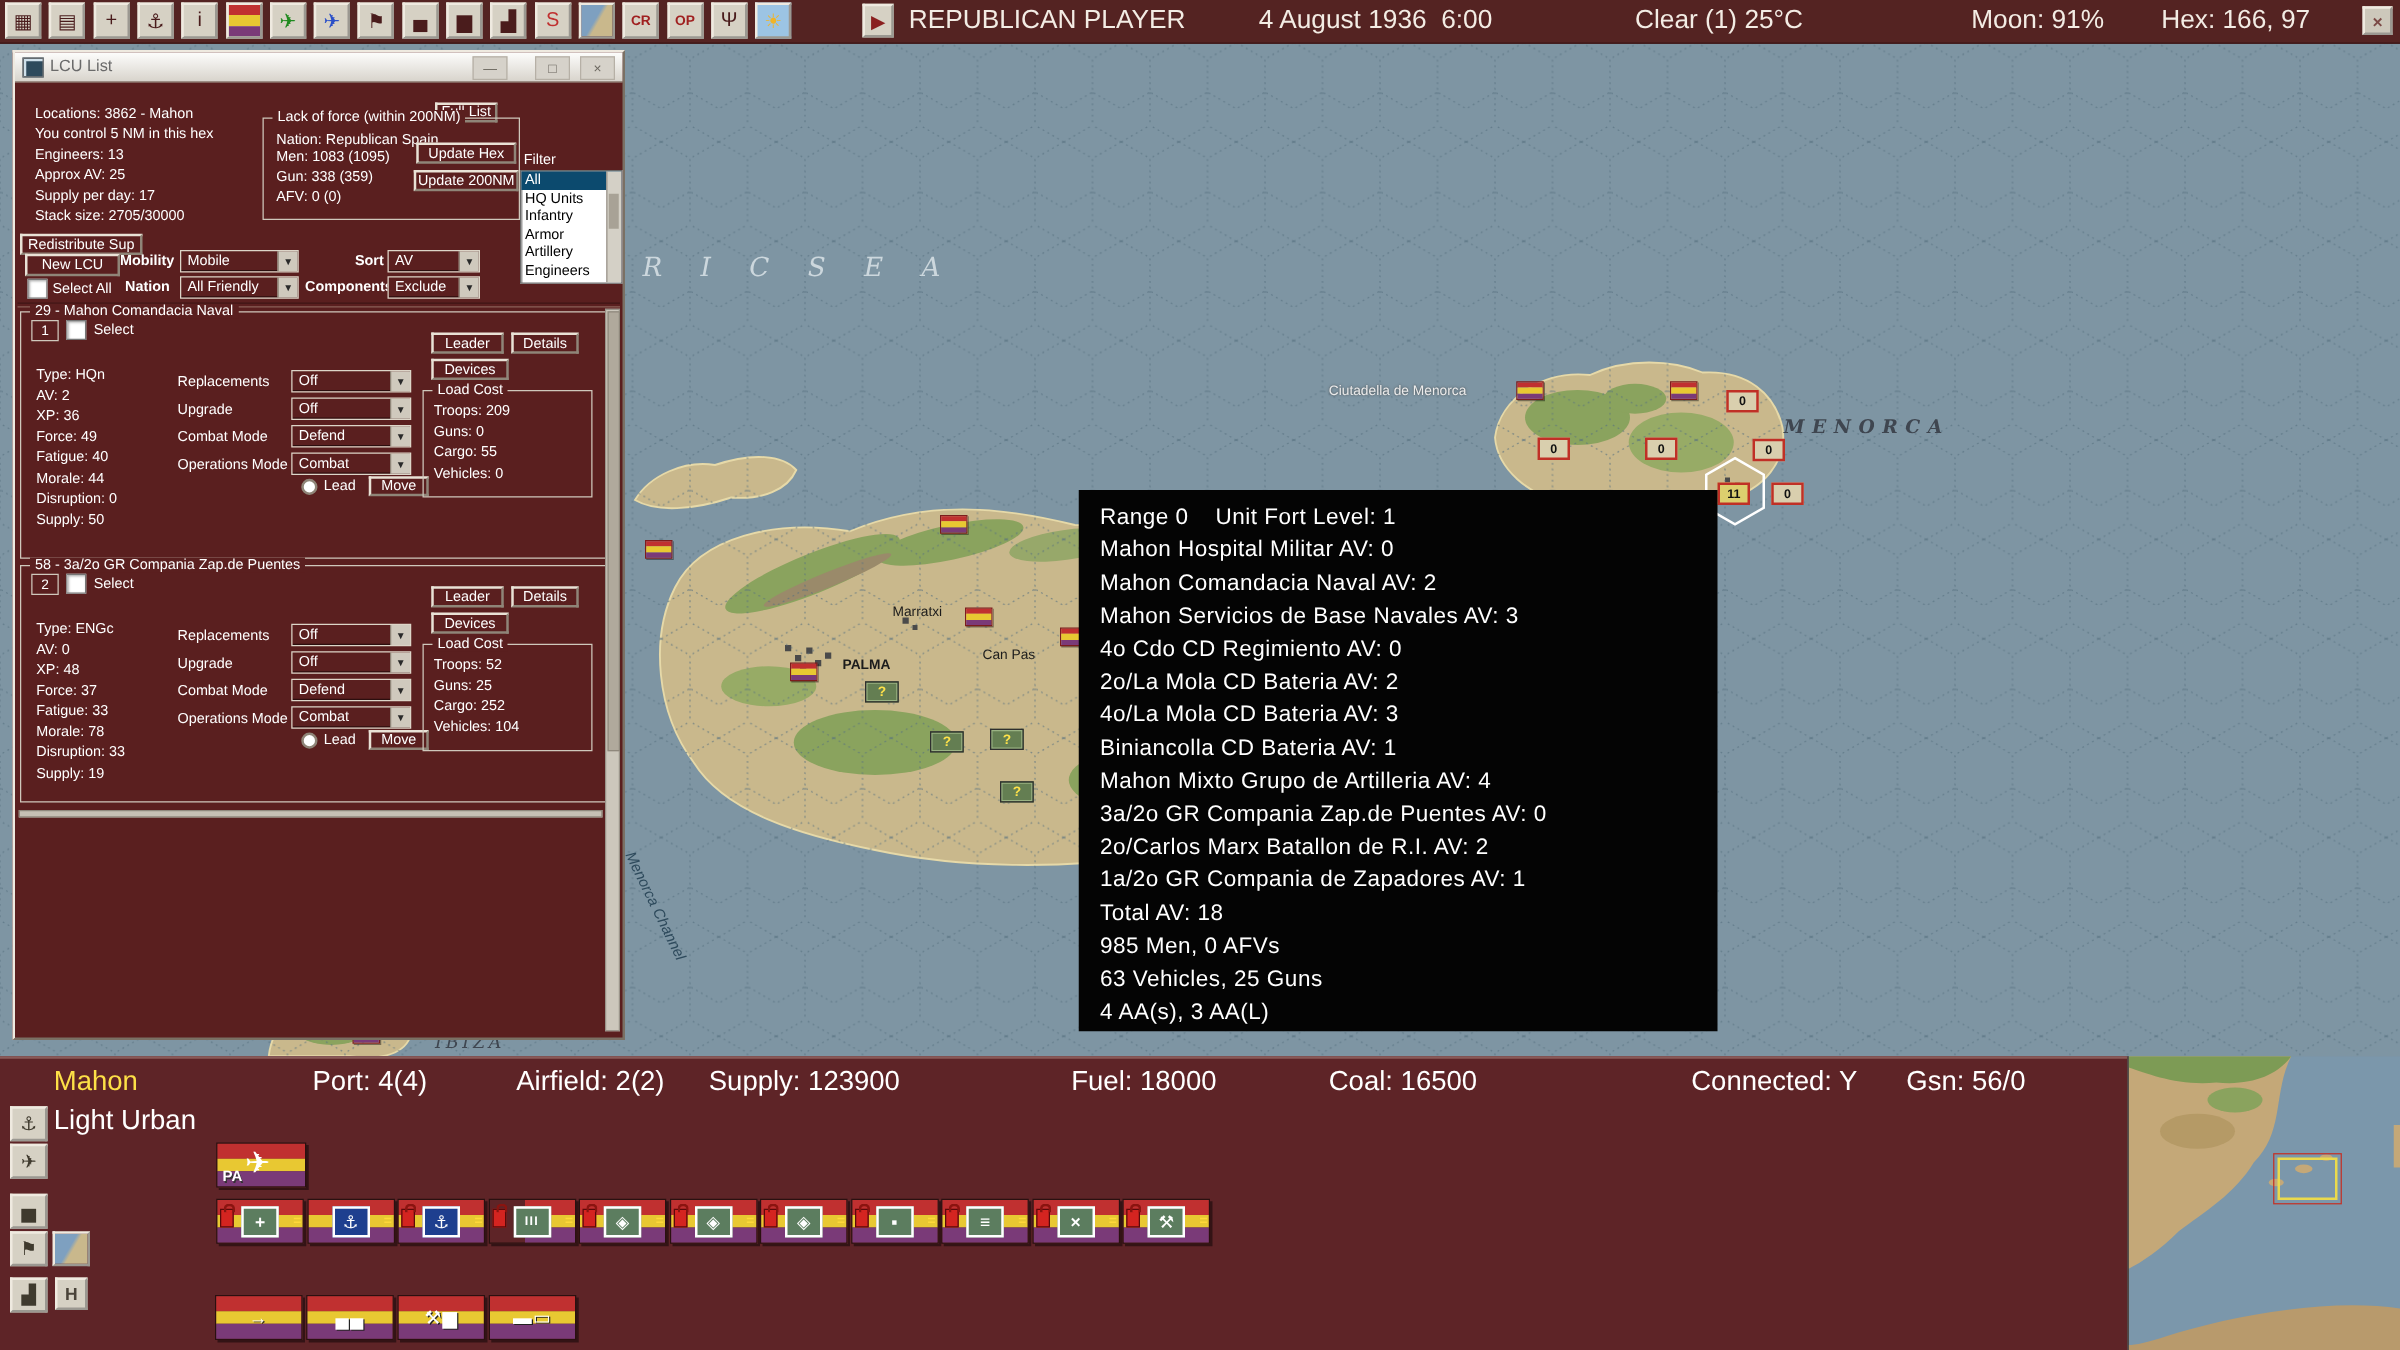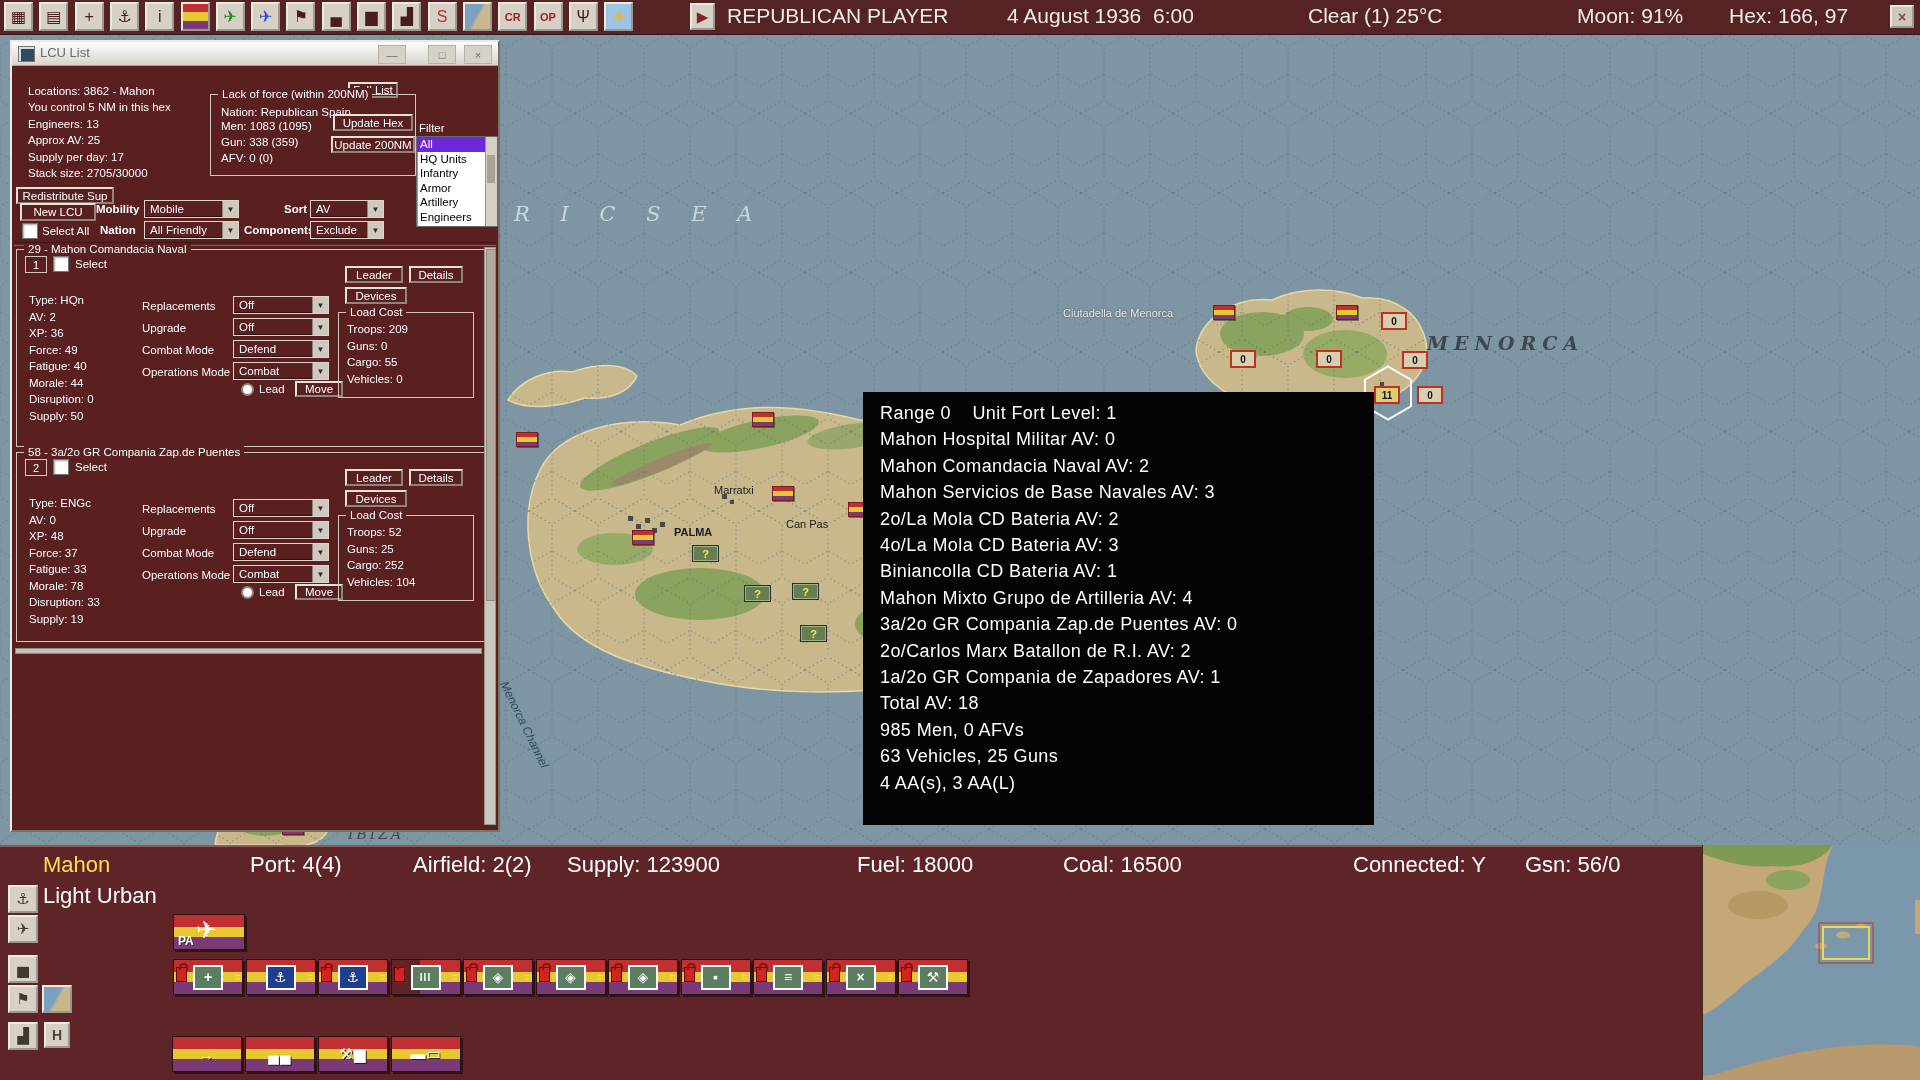--- a/index.html
+++ b/index.html
@@ -20,21 +20,21 @@
             border:2px outset #efeae0;box-sizing:border-box;color:#8a1f1f;font-size:15px;
             display:flex;align-items:center;justify-content:center;}
   #tb-close{position:absolute;right:6px;top:5px;width:24px;height:23px;background:#cdc8bb;
             border:2px outset #efeae0;box-sizing:border-box;color:#7c4a46;font-weight:bold;
             display:flex;align-items:center;justify-content:center;font-size:14px;}
 
   
   #map{position:absolute;left:0;top:34px;width:1920px;height:811px;overflow:hidden;z-index:1;}
   .map-label{position:absolute;white-space:nowrap;}
   #sea-label{font-family:"DejaVu Serif",serif;font-style:italic;font-size:21px;color:#ccd7dd;letter-spacing:12px;}
-  #region-label{font-family:"DejaVu Serif",serif;font-style:italic;font-weight:bold;font-size:19px;color:#3f4650;letter-spacing:5px;}
+  #region-label{font-family:"DejaVu Serif",serif;font-style:italic;font-weight:bold;font-size:15px;color:#3f4650;letter-spacing:5px;}
   .city-light{font-size:11px;color:#ececec;text-shadow:0 0 2px #444;}
   .city-dark{font-size:11px;color:#1c1c1c;}
   .bold{font-weight:bold;}
   .region-small{font-family:"DejaVu Serif",serif;font-style:italic;font-size:14px;color:#3f4650;letter-spacing:3px;}
   .channel{font-size:12px;font-style:italic;color:#2e4a5c;transform-origin:left top;}
   .map-flag{position:absolute;width:20px;height:13px;border:1px solid #7c1d1d;display:flex;flex-direction:column;box-shadow:1px 1px 0 rgba(0,0,0,.4);}
   .map-flag span{flex:1;}
   .map-badge{position:absolute;min-width:20px;height:14px;background:#d9cfae;border:2px solid #c03026;
              color:#111;font-size:10px;font-weight:bold;display:flex;align-items:center;justify-content:center;padding:0 1px;box-sizing:content-box;}
   .map-badge.hl{background:#ddcf6e;}
@@ -71,21 +71,21 @@
   .dd .dd-val{flex:1;padding-left:5px;font-size:11.5px;color:#fff;white-space:nowrap;overflow:hidden;}
   .dd .dd-btn{width:15px;height:100%;background:#cfc9bd;color:#2a2a2a;font-size:8px;
               display:flex;align-items:center;justify-content:center;border-left:1px solid #8f8578;}
   .cb{position:absolute;width:14px;height:14px;background:#fff;border:1px solid #777;
       box-shadow:inset 1px 1px 2px #aaa;}
   .cb-label{position:absolute;font-size:11.5px;}
   #w-filter-label{position:absolute;left:407px;top:80px;}
   #w-filter{position:absolute;left:404px;top:94px;width:80px;height:89px;background:#fff;color:#000;
             border:1px solid #6a6a6a;box-shadow:inset 1px 1px 0 #999;overflow:hidden;}
   .f-opt{font-size:11.5px;line-height:14.6px;padding-left:3px;}
-  .f-opt.sel{background:#6d28d9;color:#fff;}
+  .f-opt.sel{background:#0c4a6e;color:#fff;}
   #w-filter-sb{position:absolute;right:0;top:0;width:11px;height:100%;background:#d4d0c6;border-left:1px solid #9a948a;}
   #w-filter-sb .thumb{position:absolute;left:1px;top:18px;width:8px;height:28px;background:#a8a296;}
   .h-groove{position:absolute;left:2px;right:2px;height:2px;border-top:1px solid #3f1616;border-bottom:1px solid #8a6058;}
   #w-scroll{position:absolute;right:2px;top:205px;width:12px;height:578px;background:#ccc7bc;border:1px solid #9a948a;box-sizing:border-box;}
   #w-scroll .thumb{position:absolute;left:1px;top:1px;width:8px;height:350px;background:#b0a99c;border:1px solid #8f887c;}
   #w-bottombar{position:absolute;left:3px;right:16px;top:606px;height:6px;background:#c6c0b4;border:1px solid #8f887c;box-sizing:border-box;}
 
   .unit-box{position:absolute;left:4px;width:472px;border:1px solid #cfc8bc;box-sizing:border-box;}
   .u-idx{position:absolute;left:8px;top:6px;width:20px;height:15px;border:1px solid #cfc8bc;
          font-size:11px;display:flex;align-items:center;justify-content:center;}
@@ -277,20 +277,21 @@
     <div class="tb-text" style="left:1577px;">Moon: 91%</div>
     <div class="tb-text" style="left:1729px;">Hex: 166, 97</div>
     <div id="tb-close">×</div>
   </header>
 
   <div id="tooltip">
       <div class="tt-line">Range 0    Unit Fort Level: 1</div>
       <div class="tt-line">Mahon Hospital Militar AV: 0</div>
       <div class="tt-line">Mahon Comandacia Naval AV: 2</div>
       <div class="tt-line">Mahon Servicios de Base Navales AV: 3</div>
+      <div class="tt-line">4o Cdo CD Regimiento AV: 0</div>
       <div class="tt-line">2o/La Mola CD Bateria AV: 2</div>
       <div class="tt-line">4o/La Mola CD Bateria AV: 3</div>
       <div class="tt-line">Biniancolla CD Bateria AV: 1</div>
       <div class="tt-line">Mahon Mixto Grupo de Artilleria AV: 4</div>
       <div class="tt-line">3a/2o GR Compania Zap.de Puentes AV: 0</div>
       <div class="tt-line">2o/Carlos Marx Batallon de R.I. AV: 2</div>
       <div class="tt-line">1a/2o GR Compania de Zapadores AV: 1</div>
       <div class="tt-line">Total AV: 18</div>
       <div class="tt-line">985 Men, 0 AFVs</div>
       <div class="tt-line">63 Vehicles, 25 Guns</div>

